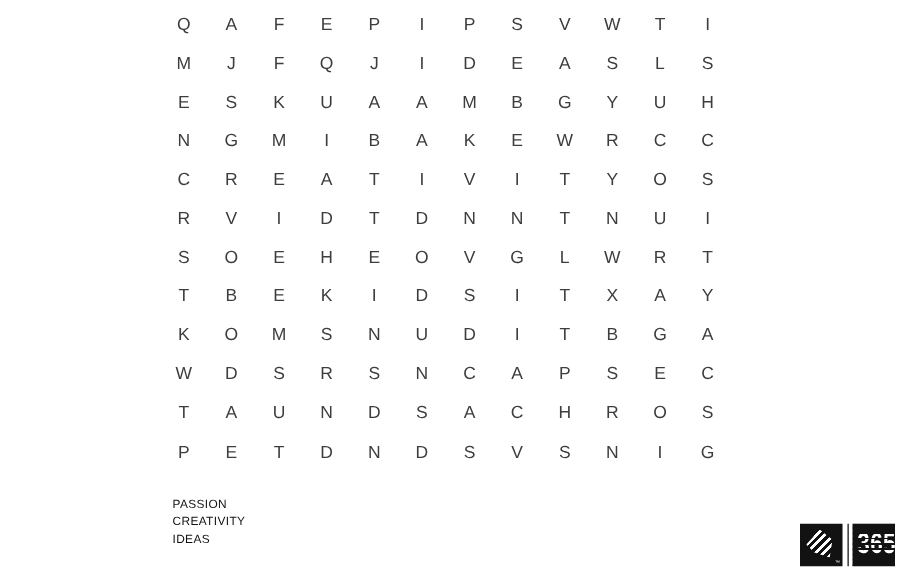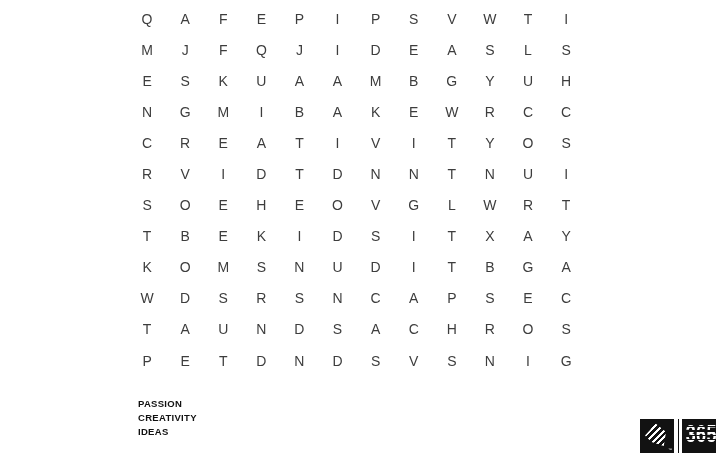--- a/index.html
+++ b/index.html
@@ -36,21 +36,21 @@
   }
 
   
   .words {
     position: absolute;
     left: 138px;
     top: 397px;
   }
   .word {
     font-size: 9.5px;
-    font-weight: 700;
+    font-weight: 400;
     line-height: 14px;
     letter-spacing: 0.3px;
     color: var(--word-color, #111111);
   }
 
   
   .logo {
     position: absolute;
     left: 640px;
     top: 419px;

